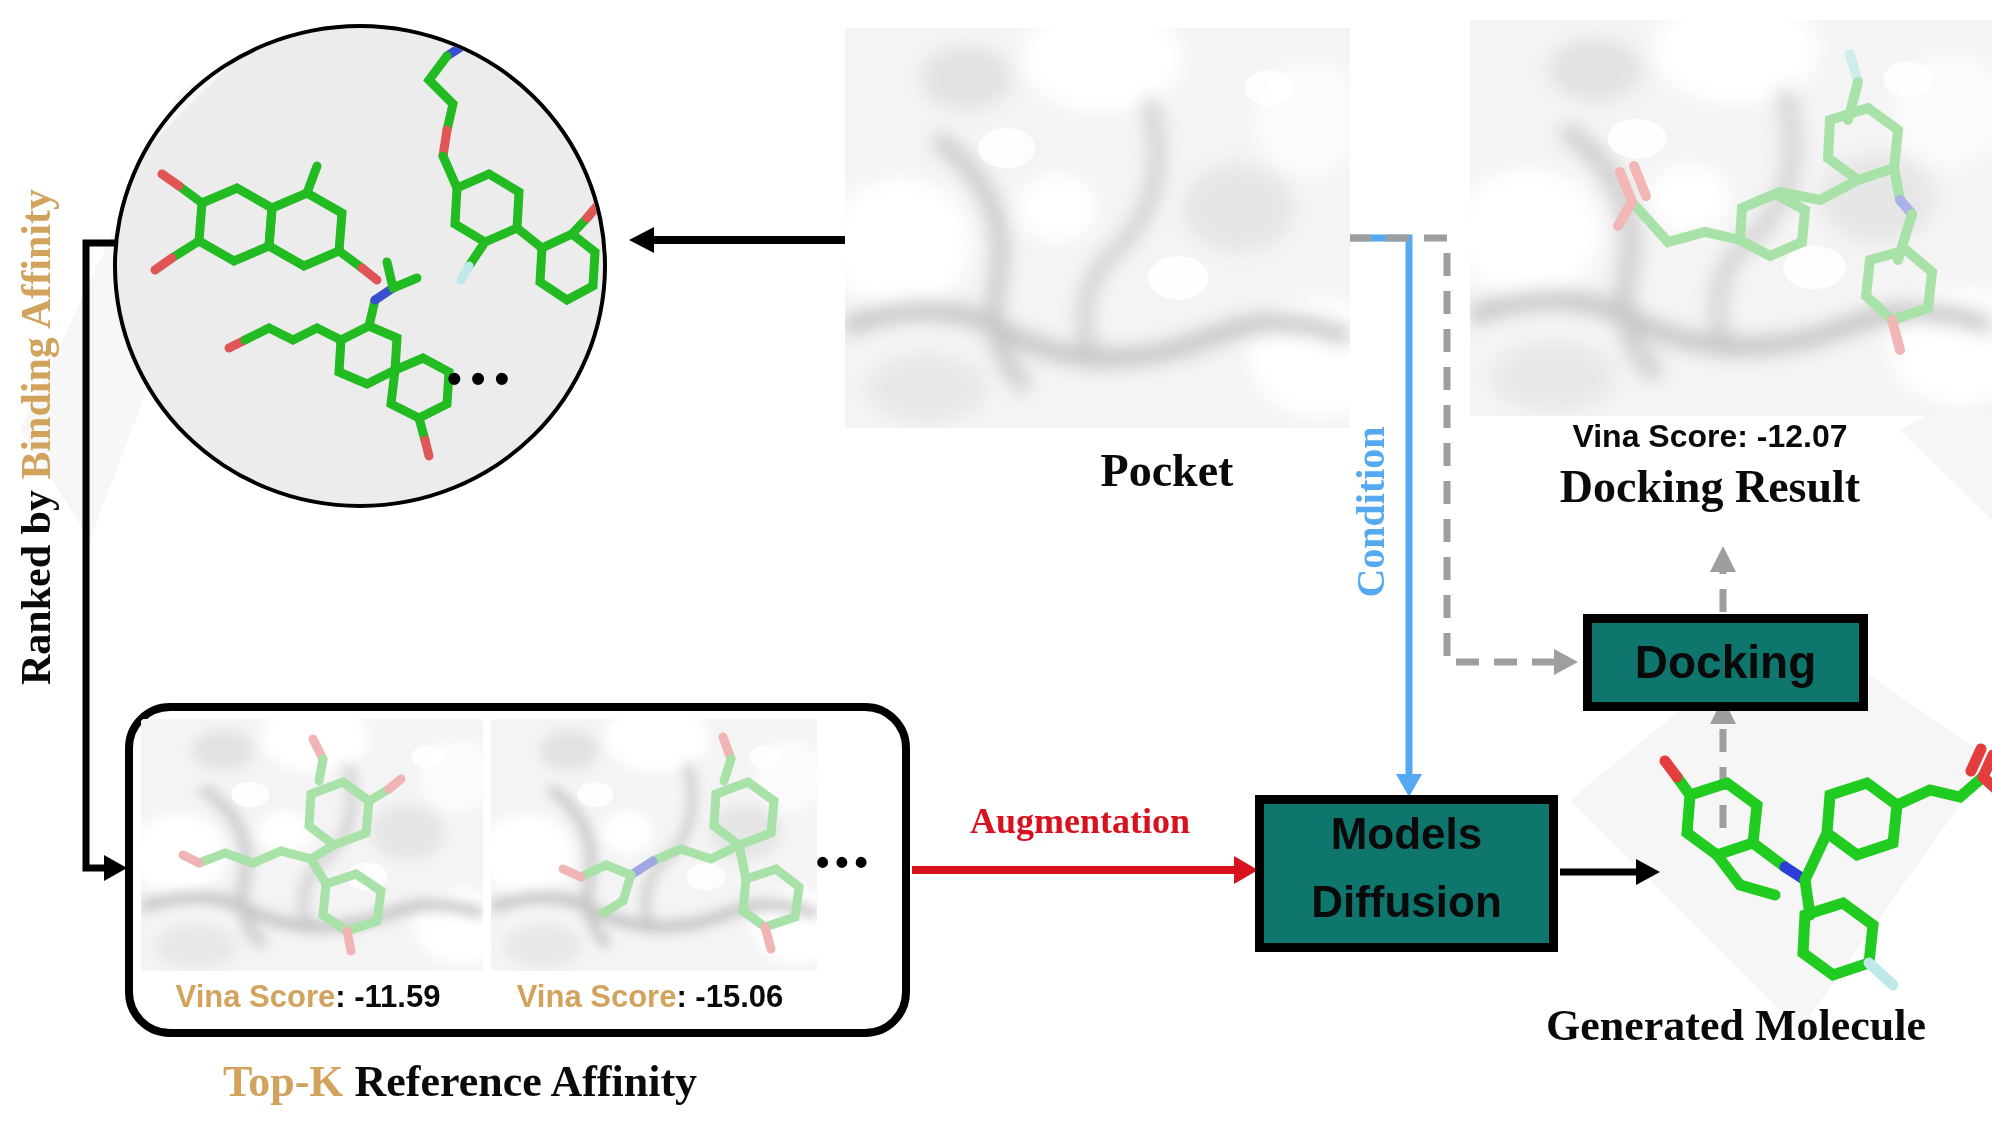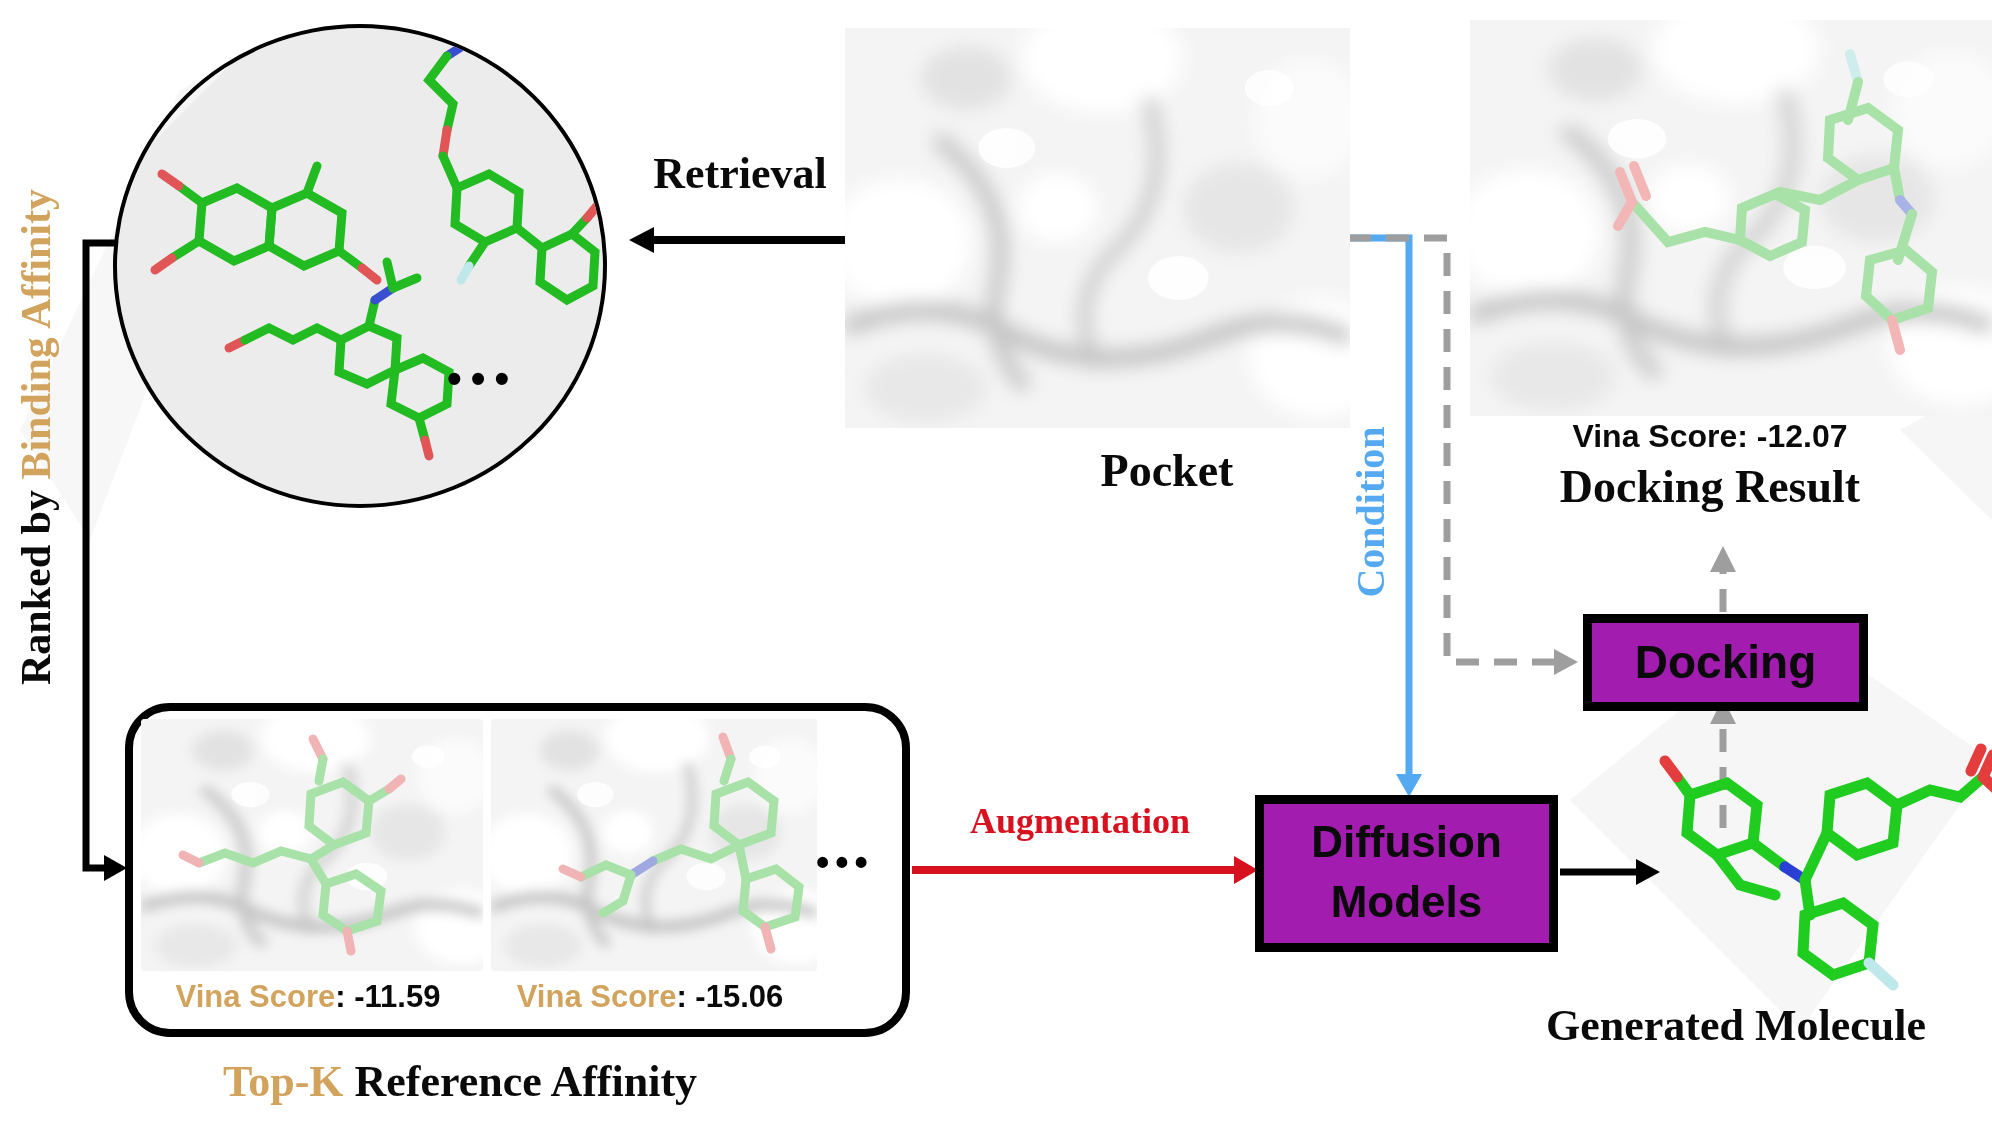--- a/index.html
+++ b/index.html
@@ -9,21 +9,21 @@
   .serif{font-family:"Liberation Serif",serif;font-weight:700;color:#0a0a0a;}
   .sans{font-family:"Liberation Sans",sans-serif;font-weight:700;color:#0a0a0a;}
   .center{text-align:center;}
   .tan{color:#D2A35C;}
   .red{color:#D8111E;}
   .blue{color:#55A9F1;}
   .rot{transform:rotate(-90deg);transform-origin:center center;white-space:nowrap;}
   .imgbox{position:absolute;overflow:hidden;background:#fbfbfb;}
   .ellipsis{font-family:"Liberation Sans",sans-serif;font-weight:700;color:#000;
             letter-spacing:9px;font-size:42px;line-height:1;}
-  .boxed{position:absolute;background:#a21caf;border:9px solid #000;box-sizing:content-box;}
+  .boxed{position:absolute;background:#0f766e;border:9px solid #000;box-sizing:content-box;}
   svg{display:block;}
   .layer0{z-index:0;} .layer1{z-index:1;} .layer2{z-index:2;}
 </style>
 </head>
 <body>
 
 <div id="stage">
 
   <svg width="0" height="0" style="position:absolute" aria-hidden="true">
     <defs>
@@ -148,21 +148,20 @@
       </g>
     </svg>
     <div class="abs ellipsis" style="left:330px;top:330px;width:150px;">•••</div>
   </div>
 
 
   <div class="abs layer2 rot serif center" style="left:-234px;top:412px;width:540px;height:50px;line-height:50px;font-size:42px;">
     <span>Ranked by </span><span class="tan">Binding Affinity</span>
   </div>
 
-  <div class="abs layer2 serif center" style="left:615px;top:148px;width:250px;font-size:44px;">Retrieval</div>
 
   <div class="imgbox layer2" style="left:845px;top:28px;width:505px;height:400px;">
     <svg width="505" height="400">
         <use href="#pocket-art"></use>
       </svg>
   </div>
   <div class="abs layer2 serif center" style="left:967px;top:444px;width:400px;font-size:46px;">Pocket</div>
 
   <div class="abs layer2 rot serif center blue" style="left:1231px;top:488px;width:280px;height:48px;line-height:48px;font-size:40px;">Condition</div>
 
@@ -191,22 +190,22 @@
     </svg>
   </div>
   <div class="abs layer2 sans center" style="left:1475px;top:418px;width:470px;font-size:32px;">
     <span>Vina Score</span><span>: -12.07</span>
   </div>
   <div class="abs layer2 serif center" style="left:1460px;top:460px;width:500px;font-size:46px;">Docking Result</div>
 
   <div class="boxed layer2 sans center" style="left:1583px;top:614px;width:267px;height:79px;line-height:79px;font-size:46px;">Docking</div>
 
   <div class="boxed layer2 sans center" style="left:1255px;top:795px;width:285px;height:139px;font-size:44px;line-height:60px;padding-top:0;">
+    <div>Models</div>
     <div style="margin-top:8px;">Diffusion</div>
-    <div>Models</div>
   </div>
 
   <div class="abs layer2 serif center red" style="left:910px;top:800px;width:340px;font-size:36px;">Augmentation</div>
 
   <div class="abs layer2" style="left:125px;top:703px;width:785px;height:334px;border:8px solid #000;border-radius:45px;
               background:#ffffff;box-sizing:border-box;">
     <div class="imgbox" style="left:8px;top:8px;width:342px;height:252px;border-radius:4px;">
       <svg width="342" height="252" style="position:absolute;left:0;top:0">
           <use href="#pocket-art"></use>
         </svg>

